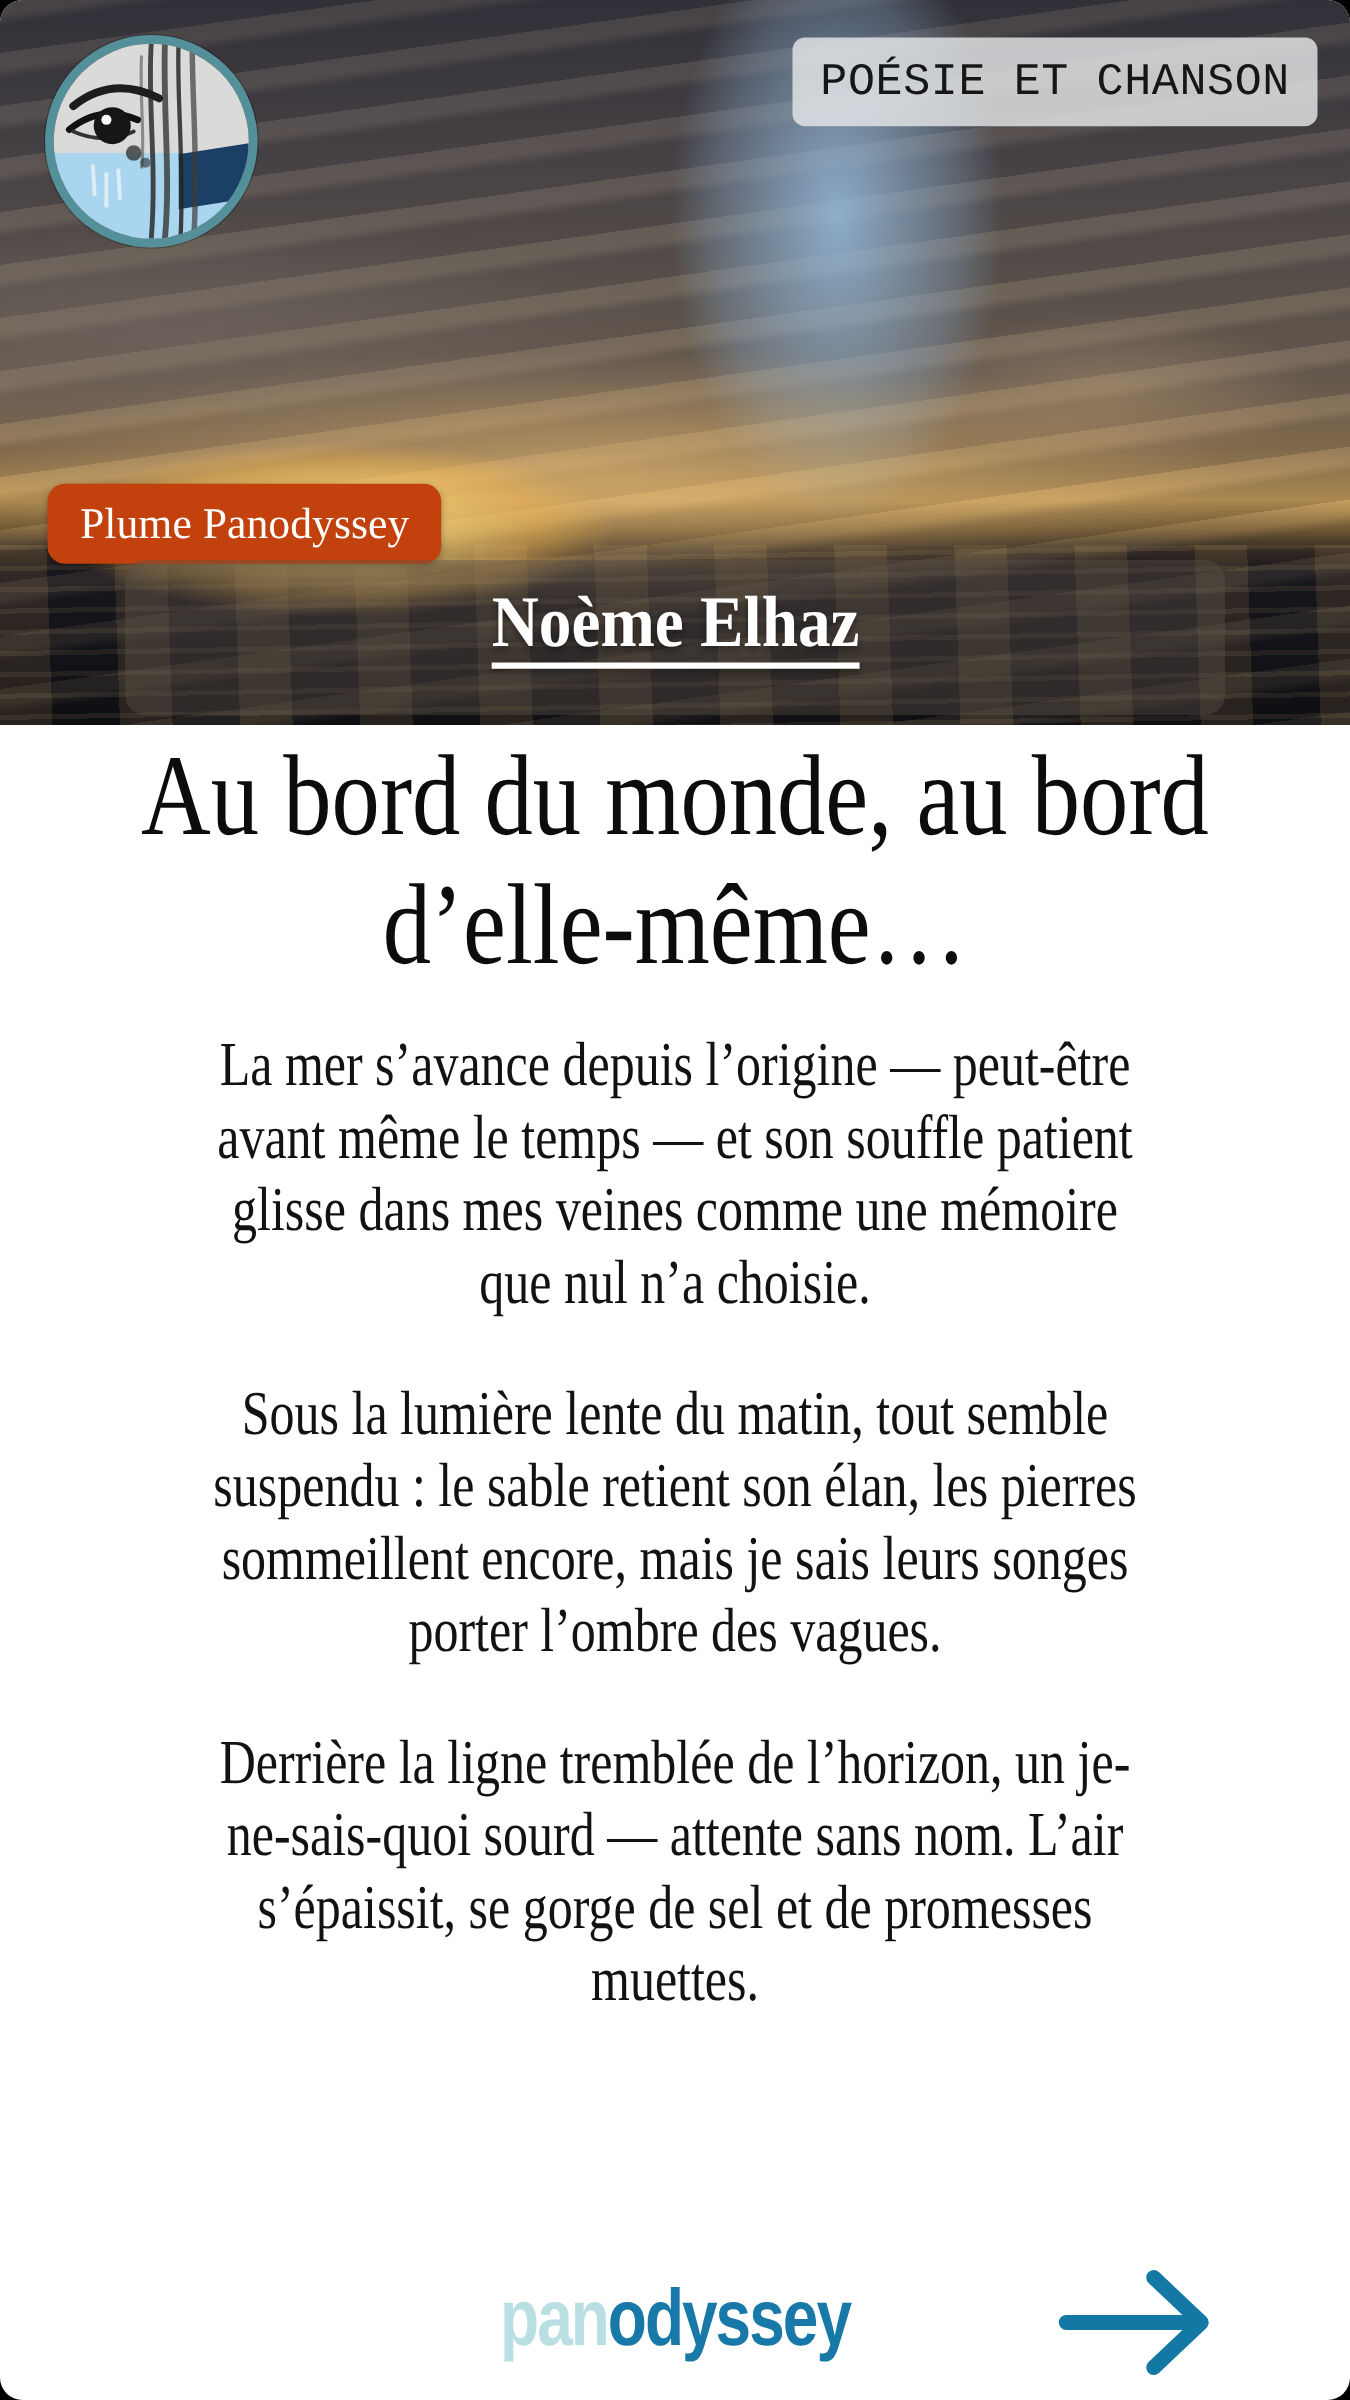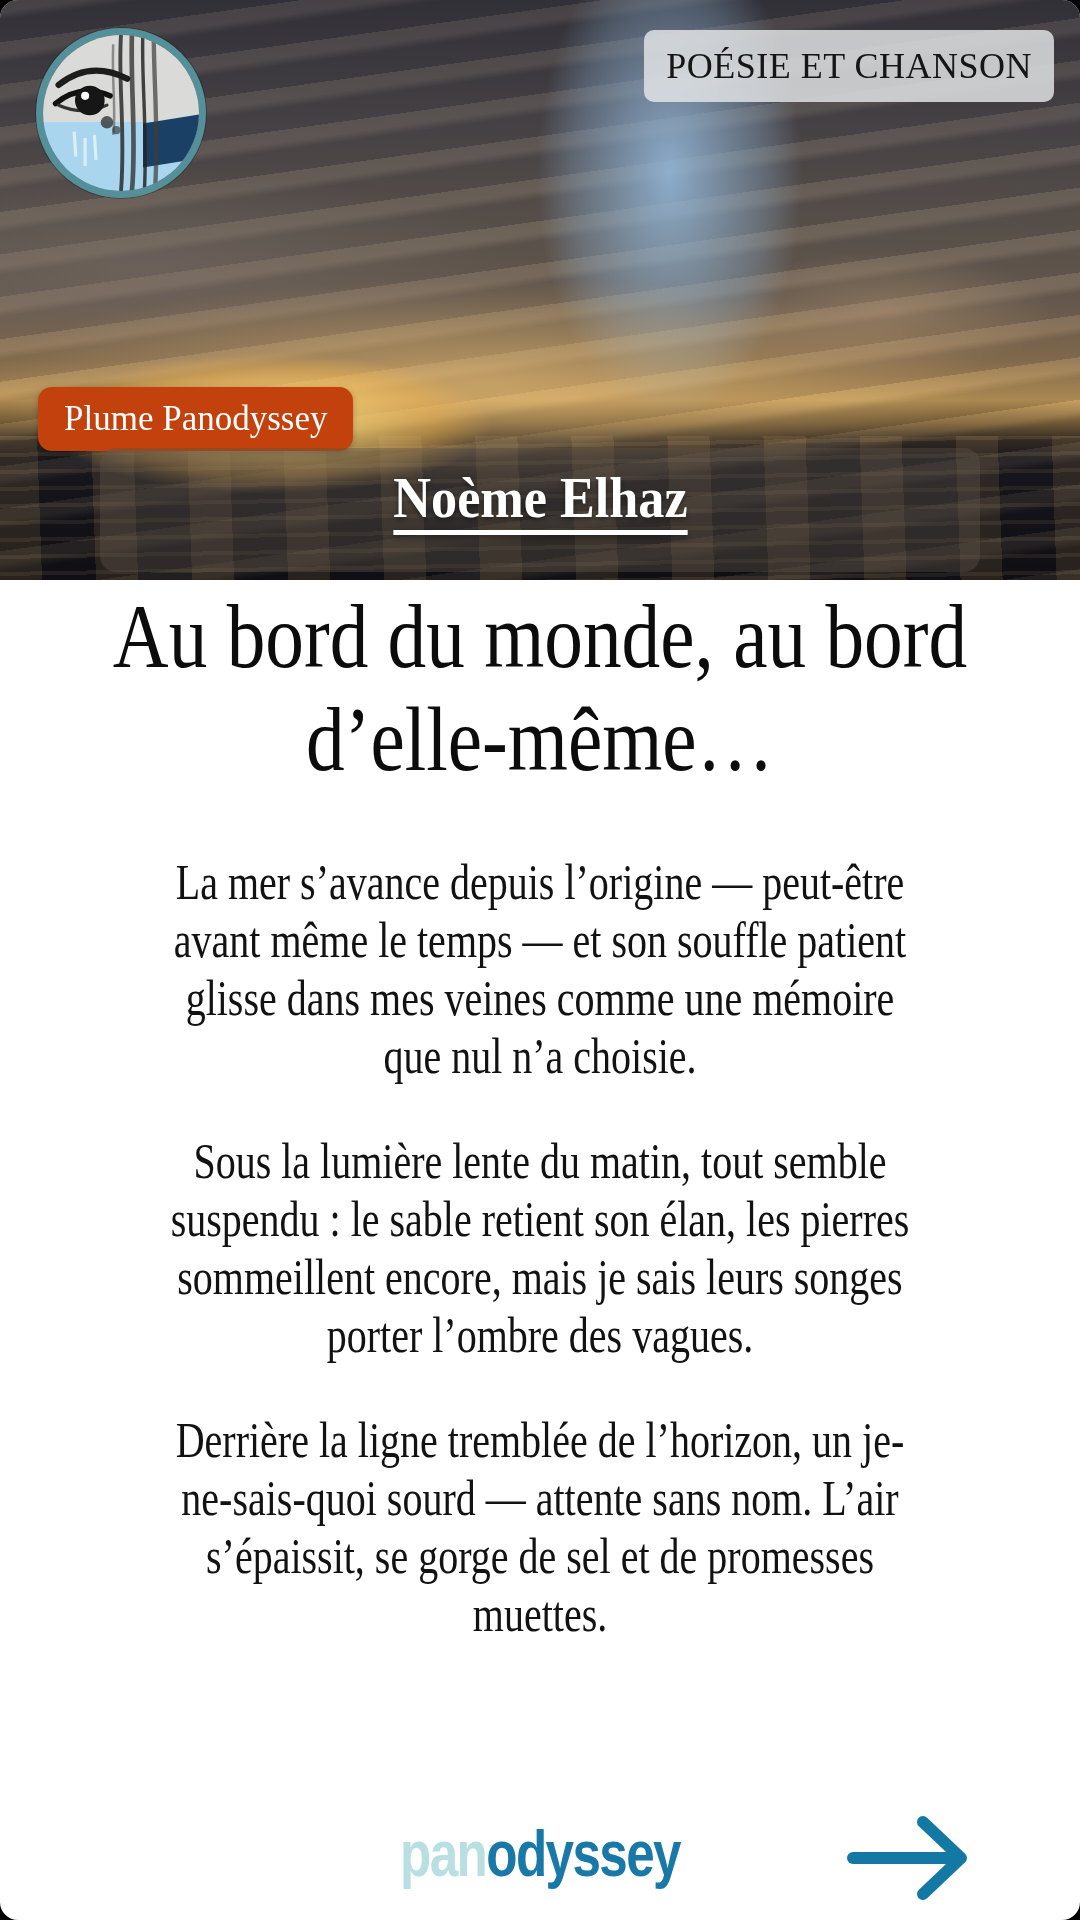--- a/index.html
+++ b/index.html
@@ -30,21 +30,21 @@
     border:7px solid #53909a;box-shadow:0 0 0 1px rgba(0,0,0,0.25);}
   .avatar-inner{position:absolute;inset:0;border-radius:50%;overflow:hidden;
     background:linear-gradient(180deg,#dadad8 0%,#dadad8 56%,#a9d6ee 56%,#a9d6ee 100%);}
   .navy-wedge{position:absolute;right:0;top:54%;width:36%;height:28%;background:#1b4066;transform:skewY(-9deg);}
   .avatar svg{position:absolute;inset:0;width:100%;height:100%;}
 
   
   .category-badge{
     position:absolute;top:30px;right:26px;
     background:rgba(228,230,232,0.82);color:#161616;
-    font-family:Liberation Serif, serif;font-size:36px;letter-spacing:0.5px;
+    font-family:Liberation Mono, monospace;font-size:36px;letter-spacing:0.5px;
     padding:15px 22px;border-radius:10px;white-space:nowrap;
   }
 
   
   .publication-chip{
     position:absolute;left:38px;top:387px;
     background:#c2410c;color:#fff;
     font-family:"Liberation Serif",serif;font-size:35px;
     padding:12px 26px;border-radius:14px;white-space:nowrap;
     box-shadow:0 2px 6px rgba(0,0,0,0.25);
@@ -63,21 +63,21 @@
     text-shadow:0 2px 6px rgba(0,0,0,0.45);white-space:nowrap;
   }
 
   
   .headline{
     position:absolute;left:0;top:585px;width:1080px;
     color:#0c0c0c;font-family:"Liberation Serif",serif;font-size:92px;line-height:103px;
     text-align:center;white-space:pre-line;
     transform:scaleX(0.84);transform-origin:50% 0;
   }
-  .body-text{position:absolute;left:0;top:822px;width:1080px;margin-top:31px;}
+  .body-text{position:absolute;left:0;top:822px;width:1080px;}
   .body-text p{
     margin:0 0 47px 0;color:#121212;
     font-family:"Liberation Serif",serif;font-size:50px;line-height:58px;
     text-align:center;white-space:pre-line;
     transform:scaleX(0.80);transform-origin:50% 0;
   }
 
   
   .logo{
     position:absolute;left:0;top:1822px;width:1080px;text-align:center;

